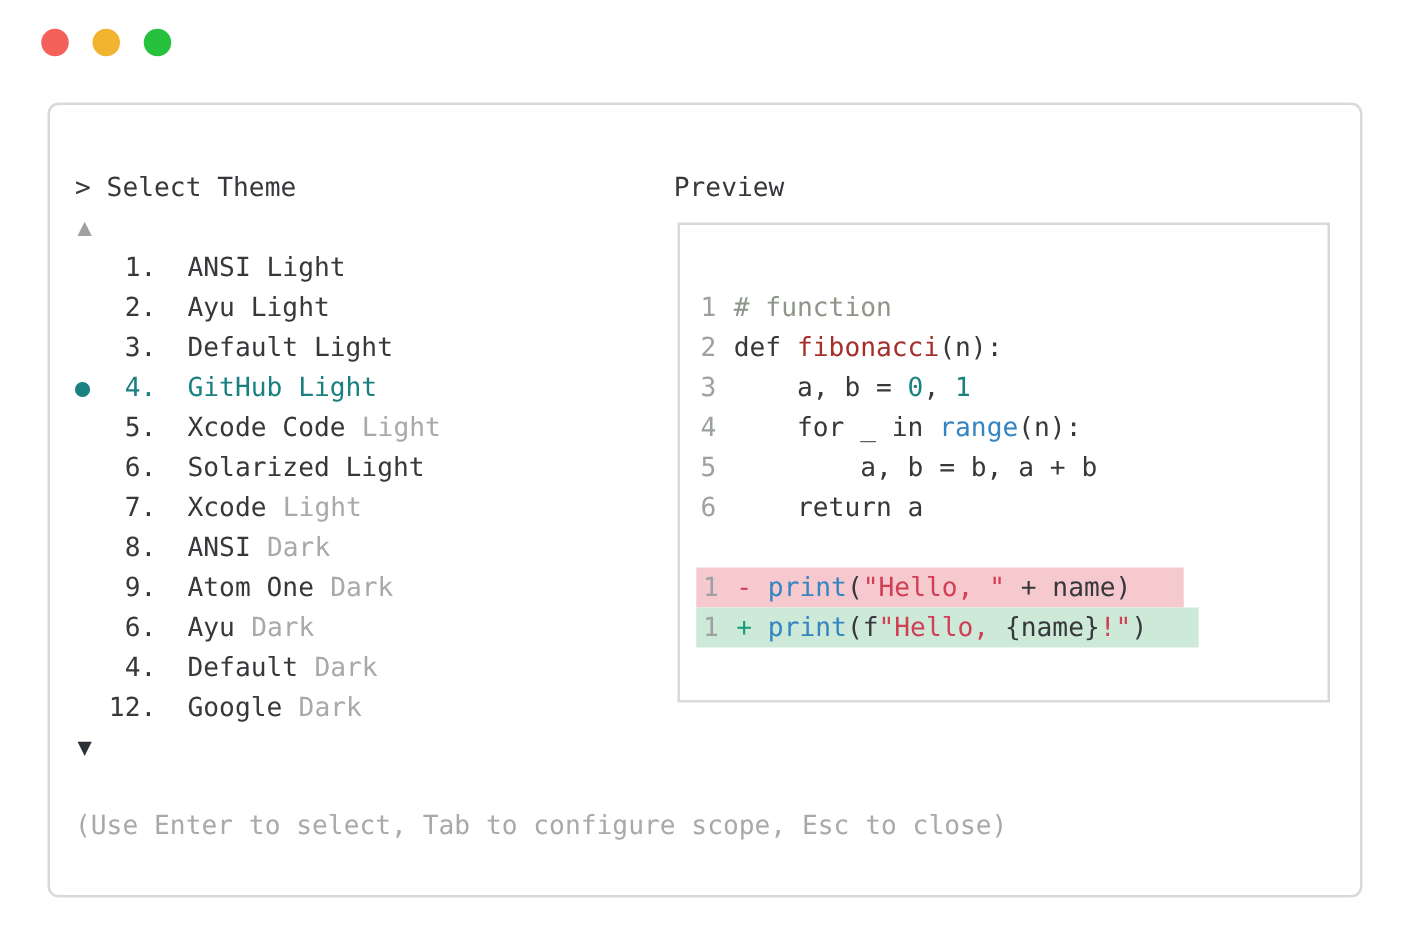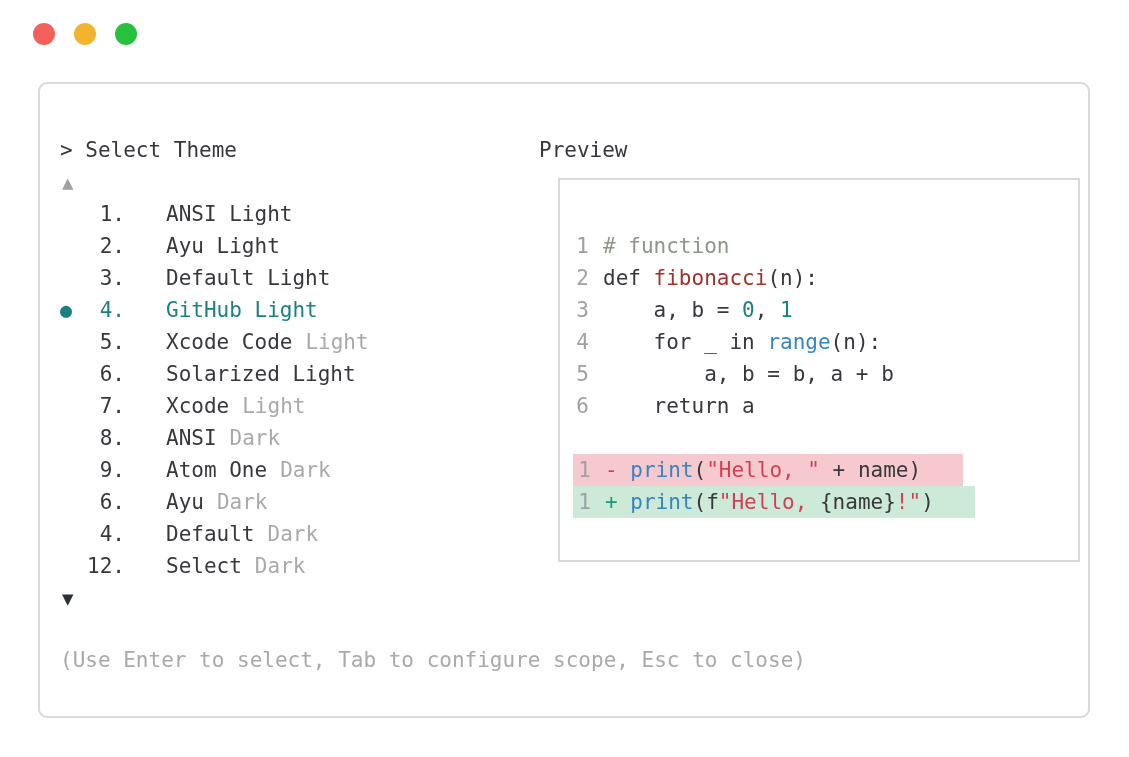--- a/index.html
+++ b/index.html
@@ -30,30 +30,30 @@
     padding-left: 12px;
   }
   .picker-title  { position: absolute; left: 20px;  top: 50px;  height: 32px; color: var(--text-dark); }
   .preview-title { position: absolute; left: 499px; top: 50px;  height: 32px; color: var(--text-dark); }
   .scroll-up     { position: absolute; left: 22px;  top: 82px;  height: 32px; color: var(--text-gray); font-size: 19px; }
   .scroll-down   { position: absolute; left: 22px;  top: 498px; height: 32px; color: var(--triangle-down); font-size: 19px; }
   .theme-list    { position: absolute; left: 20px;  top: 114px; }
   .theme-row     { display: flex; height: 32px; align-items: baseline; cursor: default; }
   .bullet  { display: inline-block; width: 27px; color: var(--accent); font-size: 20px; }
   .num     { display: inline-block; width: 38px; text-align: right; color: var(--text-dark); }
-  .t-name  { margin-left: 41px; color: var(--text-dark); white-space: pre; }
+  .t-name  { margin-left: 25px; color: var(--text-dark); white-space: pre; }
   .t-variant { margin-left: 13px; color: var(--text-muted); white-space: pre; }
   .theme-row.selected .num,
   .theme-row.selected .t-name,
   .theme-row.selected .t-variant { color: var(--accent); }
   .footer { position: absolute; left: 20px; top: 560px; color: var(--text-muted); white-space: pre; }
 
   
   .preview-box {
-    position: absolute; left: 518px; top: 94px;
+    position: absolute; left: 502px; top: 94px;
     width: 522px; height: 384px;
     border: 2px solid var(--panel-border);
     background: #ffffff;
     padding-top: 50px;
     overflow: hidden;
   }
   .code-row { padding-left: 16px; height: 32px; white-space: pre; }
   .blank-row { height: 32px; }
   .lineno { display: inline-block; width: 13px; margin-right: 14px; color: var(--text-gray); text-align: right; }
   .diff-row { margin-left: 13px; height: 32px; white-space: pre; padding-left: 5px; }
@@ -143,21 +143,21 @@
         </div>
         <div class="theme-row">
           <span class="bullet"></span>
           <span class="num">4.</span>
           <span class="t-name">Default</span>
           <span class="t-variant">Dark</span>
         </div>
         <div class="theme-row">
           <span class="bullet"></span>
           <span class="num">12.</span>
-          <span class="t-name">Select</span>
+          <span class="t-name">Google</span>
           <span class="t-variant">Dark</span>
         </div>
       </div>
     <div class="scroll-down">▼</div>
     <div class="footer">(Use Enter to select, Tab to configure scope, Esc to close)</div>
 
     <div class="preview-box">
       <div id="code-lines">
           <div class="code-row"><span class="lineno">1</span><span class="tok-comment"># function</span></div>
           <div class="code-row"><span class="lineno">2</span><span class="tok-plain">def </span><span class="tok-func">fibonacci</span><span class="tok-plain">(n):</span></div>

